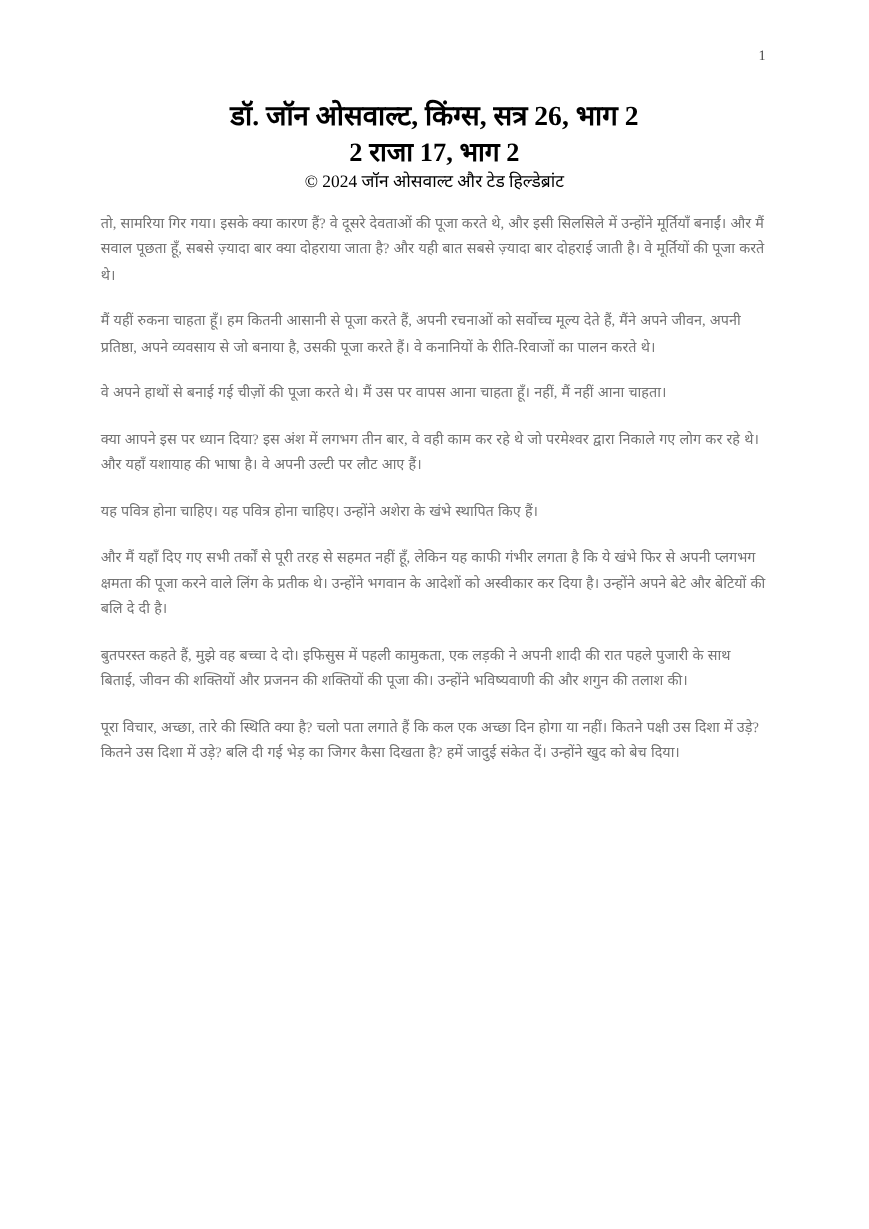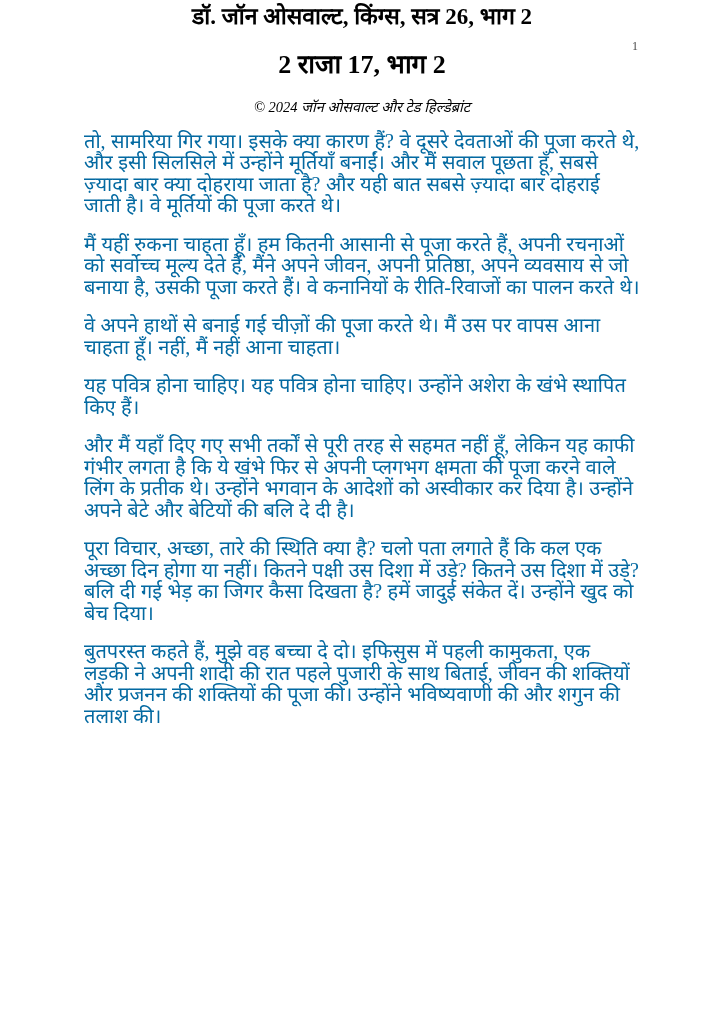--- a/index.html
+++ b/index.html
@@ -21,72 +21,73 @@
   }
   .page-number {
     position: absolute;
     top: 40px;
     right: 86px;
     font-size: 12px;
     color: #4a4a4a;
     line-height: 1;
   }
   .doc-header {
+    padding-top: 80px;
     text-align: center;
   }
   .doc-title {
     margin: 0;
     font-size: 23px;
     font-weight: bold;
     line-height: 1.45;
     color: #000000;
   }
   .doc-subtitle {
-    margin: 16px;
-    font-size: 26px;
+    margin: 0;
+    font-size: 22px;
     font-weight: bold;
     line-height: 1.25;
     color: #000000;
   }
   .doc-copyright {
     margin: 2px 0 0 0;
     font-size: 14.5px;
     font-weight: normal;
     line-height: 1.3;
     color: #000000;
-    font-style: italic;
   }
   .doc-body {
     margin: 14px 84px 0 84px;
     text-align: left;
   }
   .doc-body p.body-para {
     margin: 0 0 17px 0;
-    font-size: 20px;
+    font-size: 12px;
     line-height: 21.5px;
-    color: #0369a1;
+    color: #737373;
     word-spacing: 0.5px;
   }
 </style>
 </head>
 <body>
 
 <div class="page">
 
   <span class="page-number">1</span>
 
   <div class="doc-header">
     <h1 class="doc-title">डॉ. जॉन ओसवाल्ट, किंग्स, सत्र 26, भाग 2</h1>
     <h2 class="doc-subtitle">2 राजा 17, भाग 2</h2>
     <p class="doc-copyright">© 2024 जॉन ओसवाल्ट और टेड हिल्डेब्रांट</p>
   </div>
 
   <div class="doc-body">
       <p class="body-para">तो, सामरिया गिर गया। इसके क्या कारण हैं? वे दूसरे देवताओं की पूजा करते थे, और इसी सिलसिले में उन्होंने मूर्तियाँ बनाईं। और मैं सवाल पूछता हूँ, सबसे ज़्यादा बार क्या दोहराया जाता है? और यही बात सबसे ज़्यादा बार दोहराई जाती है। वे मूर्तियों की पूजा करते थे।</p>
       <p class="body-para">मैं यहीं रुकना चाहता हूँ। हम कितनी आसानी से पूजा करते हैं, अपनी रचनाओं को सर्वोच्च मूल्य देते हैं, मैंने अपने जीवन, अपनी प्रतिष्ठा, अपने व्यवसाय से जो बनाया है, उसकी पूजा करते हैं। वे कनानियों के रीति-रिवाजों का पालन करते थे।</p>
       <p class="body-para">वे अपने हाथों से बनाई गई चीज़ों की पूजा करते थे। मैं उस पर वापस आना चाहता हूँ। नहीं, मैं नहीं आना चाहता।</p>
+      <p class="body-para">क्या आपने इस पर ध्यान दिया? इस अंश में लगभग तीन बार, वे वही काम कर रहे थे जो परमेश्वर द्वारा निकाले गए लोग कर रहे थे। और यहाँ यशायाह की भाषा है। वे अपनी उल्टी पर लौट आए हैं।</p>
       <p class="body-para">यह पवित्र होना चाहिए। यह पवित्र होना चाहिए। उन्होंने अशेरा के खंभे स्थापित किए हैं।</p>
       <p class="body-para">और मैं यहाँ दिए गए सभी तर्कों से पूरी तरह से सहमत नहीं हूँ, लेकिन यह काफी गंभीर लगता है कि ये खंभे फिर से अपनी प्लगभग क्षमता की पूजा करने वाले लिंग के प्रतीक थे। उन्होंने भगवान के आदेशों को अस्वीकार कर दिया है। उन्होंने अपने बेटे और बेटियों की बलि दे दी है।</p>
+      <p class="body-para">बुतपरस्त कहते हैं, मुझे वह बच्चा दे दो। इफिसुस में पहली कामुकता, एक लड़की ने अपनी शादी की रात पहले पुजारी के साथ बिताई, जीवन की शक्तियों और प्रजनन की शक्तियों की पूजा की। उन्होंने भविष्यवाणी की और शगुन की तलाश की।</p>
       <p class="body-para">पूरा विचार, अच्छा, तारे की स्थिति क्या है? चलो पता लगाते हैं कि कल एक अच्छा दिन होगा या नहीं। कितने पक्षी उस दिशा में उड़े? कितने उस दिशा में उड़े? बलि दी गई भेड़ का जिगर कैसा दिखता है? हमें जादुई संकेत दें। उन्होंने खुद को बेच दिया।</p>
-      <p class="body-para">बुतपरस्त कहते हैं, मुझे वह बच्चा दे दो। इफिसुस में पहली कामुकता, एक लड़की ने अपनी शादी की रात पहले पुजारी के साथ बिताई, जीवन की शक्तियों और प्रजनन की शक्तियों की पूजा की। उन्होंने भविष्यवाणी की और शगुन की तलाश की।</p>
     </div>
 
 </div>
 
 </body></html>

